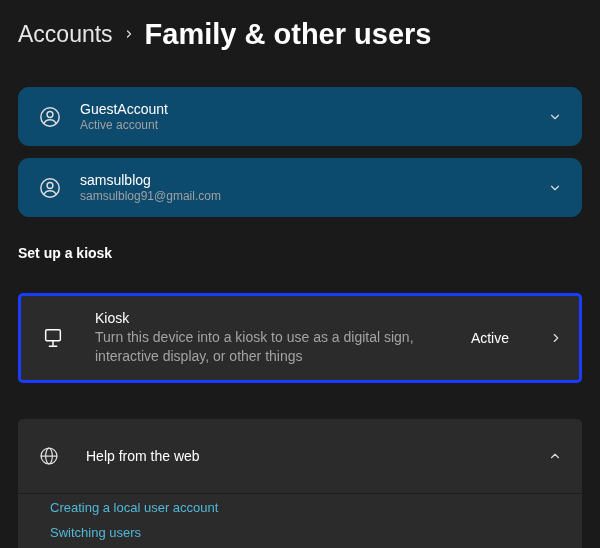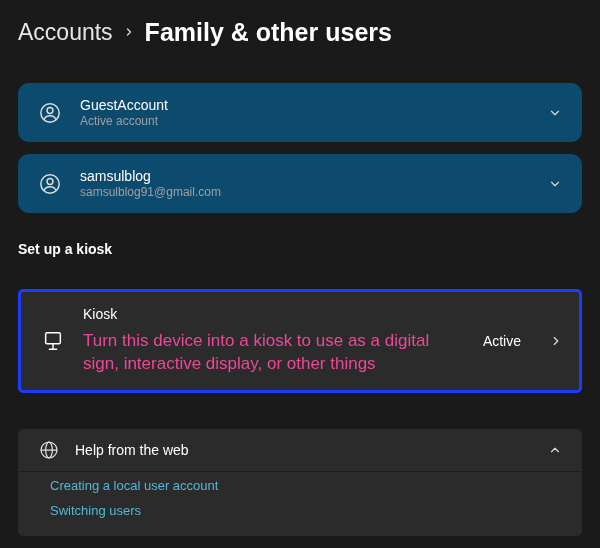--- a/index.html
+++ b/index.html
@@ -21,21 +21,21 @@
     .breadcrumb-parent {
       font-size: 23px;
       font-weight: 400;
       color: #e6e6e6;
     }
     .breadcrumb-sep {
       font-size: 18px;
       color: #ddd;
     }
     .breadcrumb-current {
-      font-size: 25px;
+      font-size: 29px;
       font-weight: 600;
       color: #ffffff;
     }
     .user-card {
       background: #0c4a6e;
       border-radius: 11px;
       padding: 14px 18px;
       display: flex;
       align-items: center;
       gap: 16px;
@@ -77,63 +77,63 @@
       margin-top: 28px;
       margin-bottom: 32px;
     }
     .kiosk-card {
       background: #2b2b2b;
       border: 3px solid #1a3cff;
       border-radius: 5px;
       padding: 14px 14px 14px 18px;
       display: flex;
       align-items: center;
-      gap: 16px;
+      gap: 28px;
       cursor: pointer;
     }
     .kiosk-icon-wrap {
       width: 28px;
       height: 28px;
       display: flex;
       align-items: center;
       justify-content: center;
       flex-shrink: 0;
     }
     .kiosk-meta {
       flex: 1;
       display: flex;
       flex-direction: column;
     }
     .kiosk-title {
       font-size: 14px;
       color: #ffffff;
     }
     .kiosk-desc {
-      font-size: 17px;
-      color: #ec4899;
-      margin-top: 8px;
+      font-size: 14px;
+      color: #a3a3a3;
+      margin-top: 2px;
       line-height: 1.35;
       max-width: 400px;
     }
     .kiosk-status {
       font-size: 14px;
       color: #ffffff;
       margin-right: 10px;
     }
     .help-card {
       background: #2b2b2b;
       border-radius: 5px;
       margin-top: 36px;
       overflow: hidden;
     }
     .help-header {
-      padding: 8px 18px;
-      display: flex;
-      align-items: center;
-      gap: 13px;
+      padding: 24px 18px;
+      display: flex;
+      align-items: center;
+      gap: 24px;
       cursor: pointer;
     }
     .help-icon-wrap {
       width: 26px;
       height: 26px;
       display: flex;
       align-items: center;
       justify-content: center;
     }
     .help-title {

